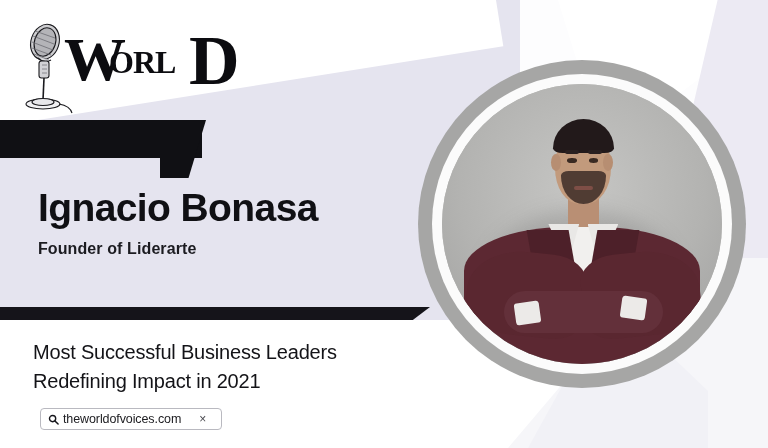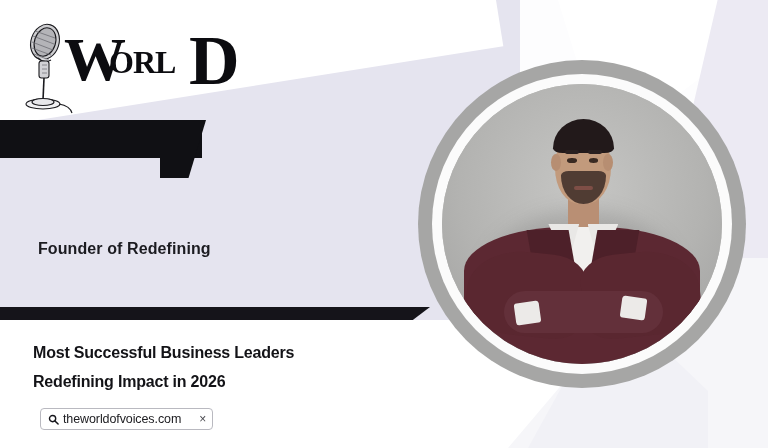--- a/index.html
+++ b/index.html
@@ -41,27 +41,27 @@
   .wm-d{position:absolute;left:125px;top:-2px;font-size:70px;font-weight:700;line-height:70px;}
   .wm-of{position:absolute;left:50px;top:57px;font-size:14px;font-weight:700;letter-spacing:1.2px;}
 
   
   .name{position:absolute;left:38px;top:186px;font-size:39px;font-weight:700;color:#101014;
         letter-spacing:-0.6px;line-height:44px;}
   .role{position:absolute;left:38px;top:240px;font-size:16px;font-weight:700;color:#1b1b20;
         letter-spacing:0.1px;}
 
   
-  .headline{position:absolute;left:33px;top:338px;width:380px;font-size:16px;font-weight:700;
+  .headline{position:absolute;left:33px;top:338px;width:380px;font-size:20px;font-weight:400;
         color:#131317;line-height:29px;letter-spacing:-0.2px;}
 
   
   .pill{position:absolute;left:40px;top:408px;height:22px;box-sizing:border-box;
         border:1px solid #b9b9c0;border-radius:4px;background:#fff;
-        display:flex;align-items:center;gap:4px;padding:0 6px 0 7px;}
+        display:flex;align-items:center;gap:4px;padding:0 15px 0 7px;}
   .pill-txt{font-size:12.5px;color:#202024;letter-spacing:-0.1px;}
   .pill-x{font-size:12px;color:#4a4a50;margin-left:14px;cursor:pointer;line-height:1;}
   .mag{width:11px;height:11px;flex:0 0 auto;}
 
   
   .ring{position:absolute;left:418px;top:60px;width:328px;height:328px;border-radius:50%;
         background:#a6a6a5;}
   .ring-gap{position:absolute;left:14px;top:14px;width:300px;height:300px;border-radius:50%;
         background:#fbfbfb;}
   .photo{position:absolute;left:24px;top:24px;width:280px;height:280px;border-radius:50%;
@@ -140,25 +140,26 @@
         <path d="M47 84 q11 2 13 9" stroke-width="1.1" fill="none"></path>
       </g>
     </svg>
     <div class="wordmark">
       <span class="wm-w">W</span>
       <span class="wm-orl">ORL</span>
       <span class="wm-d">D</span>
     </div>
   </div>
 
-  <div class="role">Founder of Redefining</div>
+  <div class="name">Ignacio Bonasa</div>
+  <div class="role">Founder of Liderarte</div>
 
   <div class="headline">
     <div>Most Successful Business Leaders</div>
-    <div>Redefining Impact in 2026</div>
+    <div>Redefining Impact in 2021</div>
   </div>
 
   <div class="pill">
     <svg class="mag" viewBox="0 0 12 12">
       <circle cx="5" cy="5" r="3.4" fill="none" stroke="#15151a" stroke-width="1.5"></circle>
       <line x1="7.6" y1="7.6" x2="11" y2="11" stroke="#15151a" stroke-width="1.6" stroke-linecap="round"></line>
     </svg>
     <span class="pill-txt">theworldofvoices.com</span>
     <span class="pill-x">×</span>
   </div>

